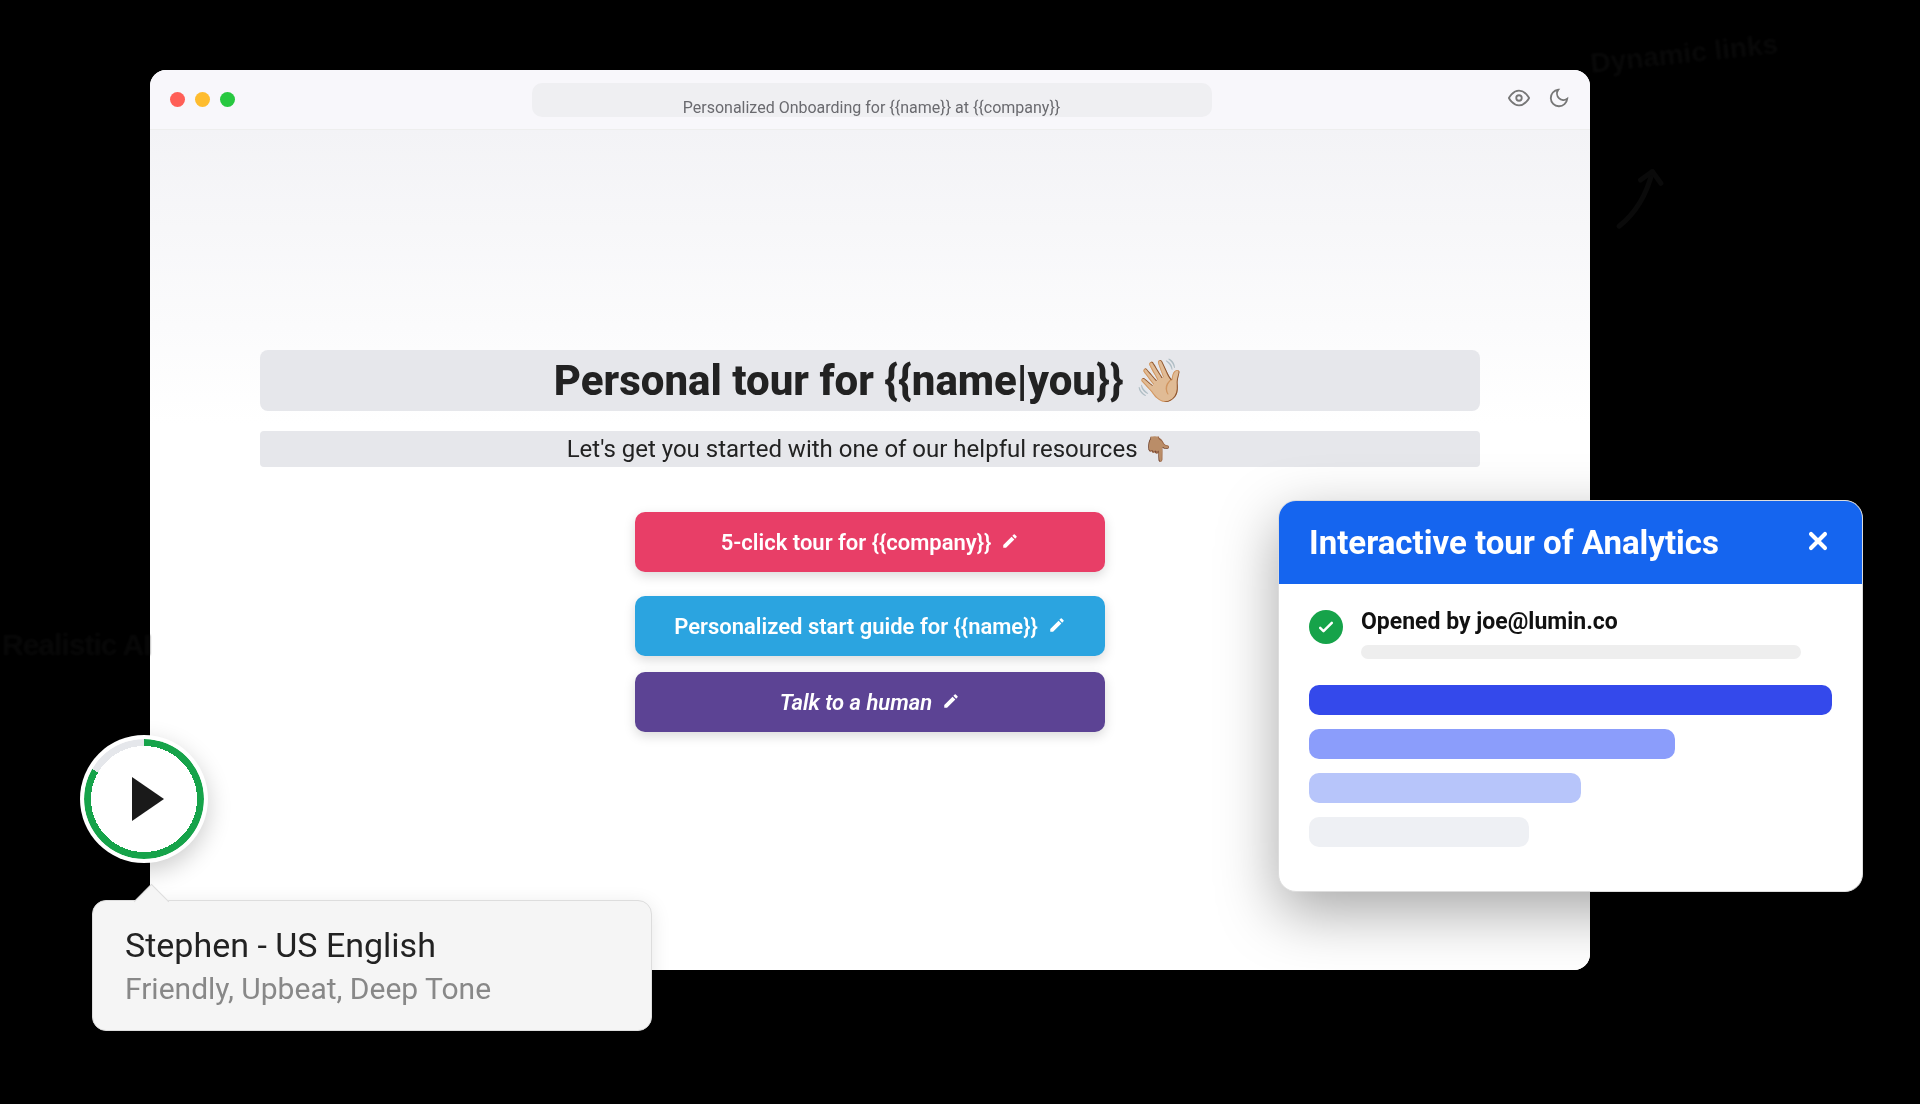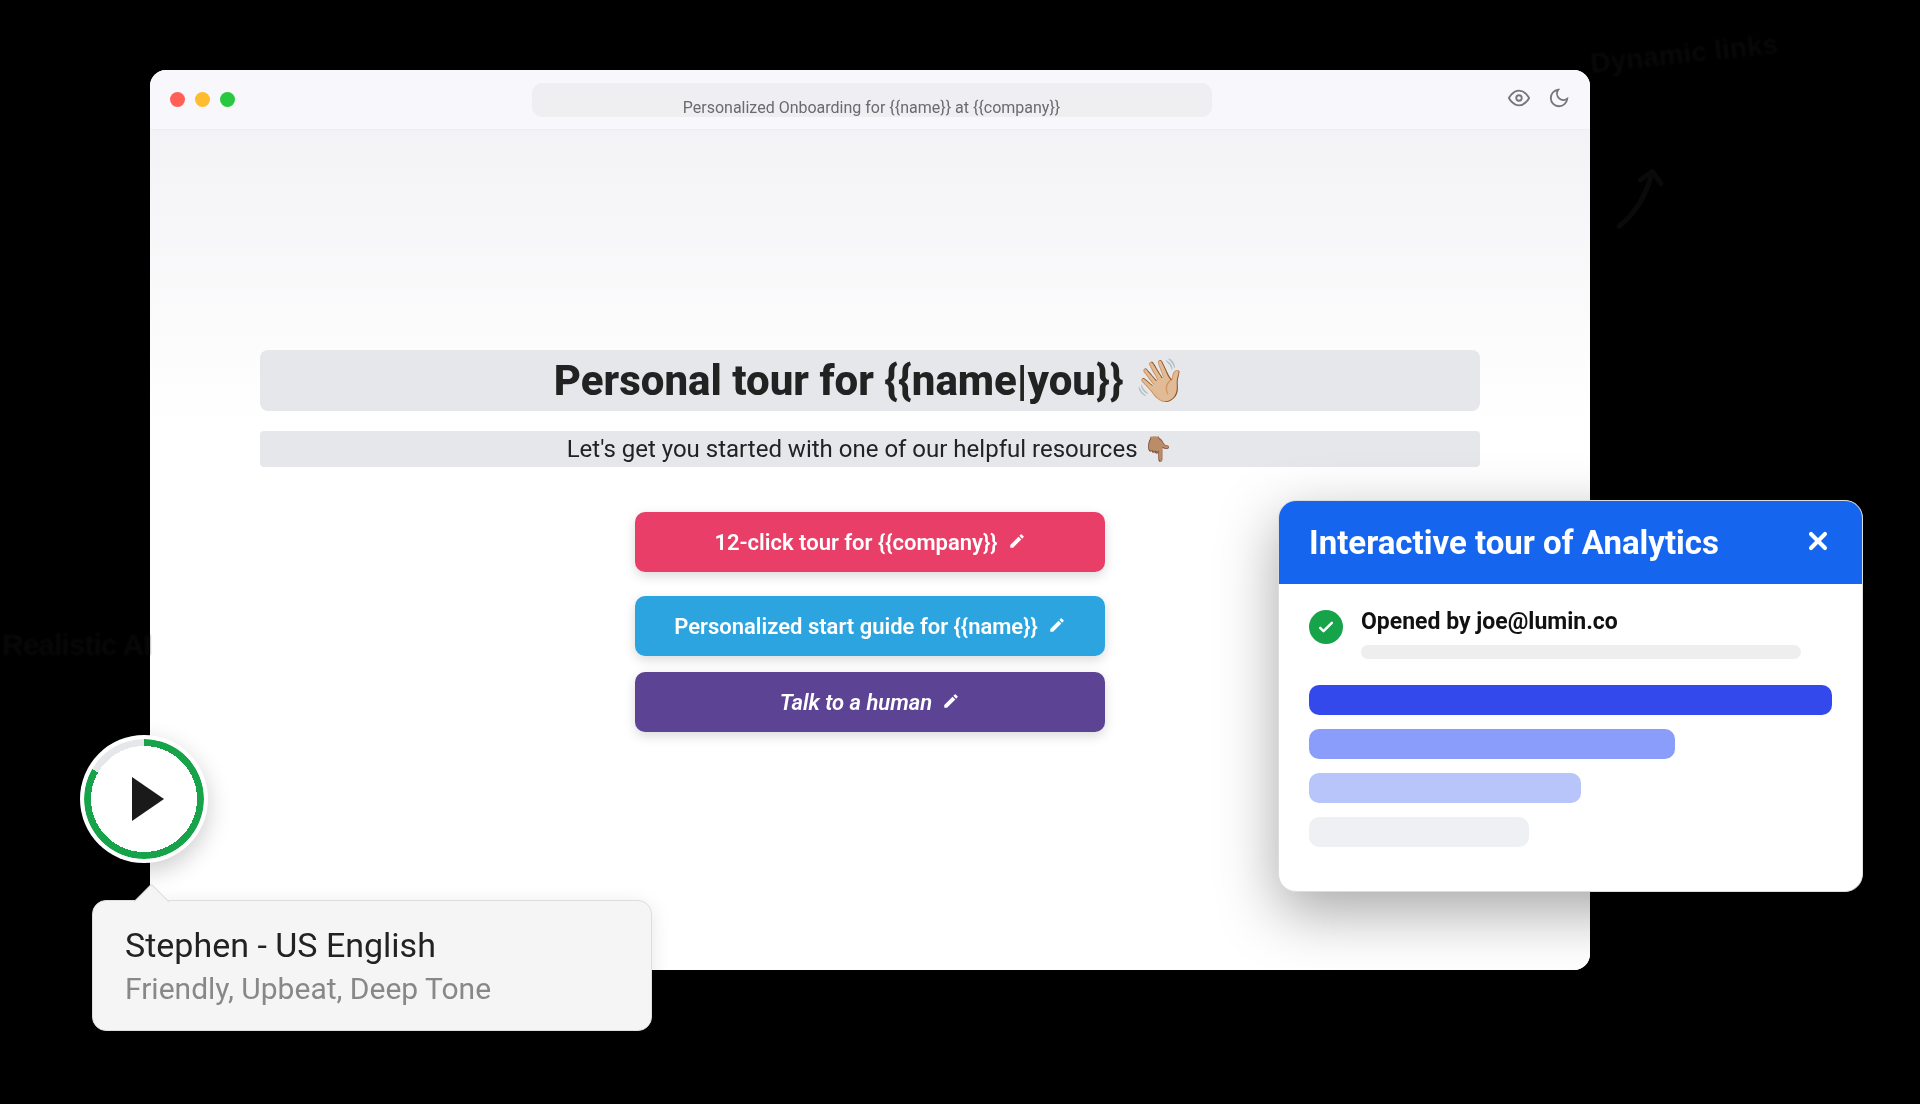--- a/index.html
+++ b/index.html
@@ -341,21 +341,21 @@
 
   <div class="page-content">
     <div class="heading-bar">
       <h1>Personal tour for {{name|you}} 👋🏼</h1>
     </div>
     <div class="subheading-bar">
       <p>Let's get you started with one of our helpful resources 👇🏽</p>
     </div>
 
     <div class="cta-button cta-pink">
-      <span>12-click tour for {{company}}</span>
+      <span>5-click tour for {{company}}</span>
       <span>
         <svg class="pencil-icon" viewBox="0 0 24 24" fill="#fff">
             <path d="M3 17.25V21h3.75L17.81 9.94l-3.75-3.75L3 17.25zM20.71 7.04a1 1 0 0 0 0-1.41l-2.34-2.34a1 1 0 0 0-1.41 0l-1.83 1.83 3.75 3.75 1.83-1.83z"></path>
           </svg>
       </span>
     </div>
 
     <div class="cta-button cta-blue">
       <span>Personalized start guide for {{name}}</span>
       <span>

